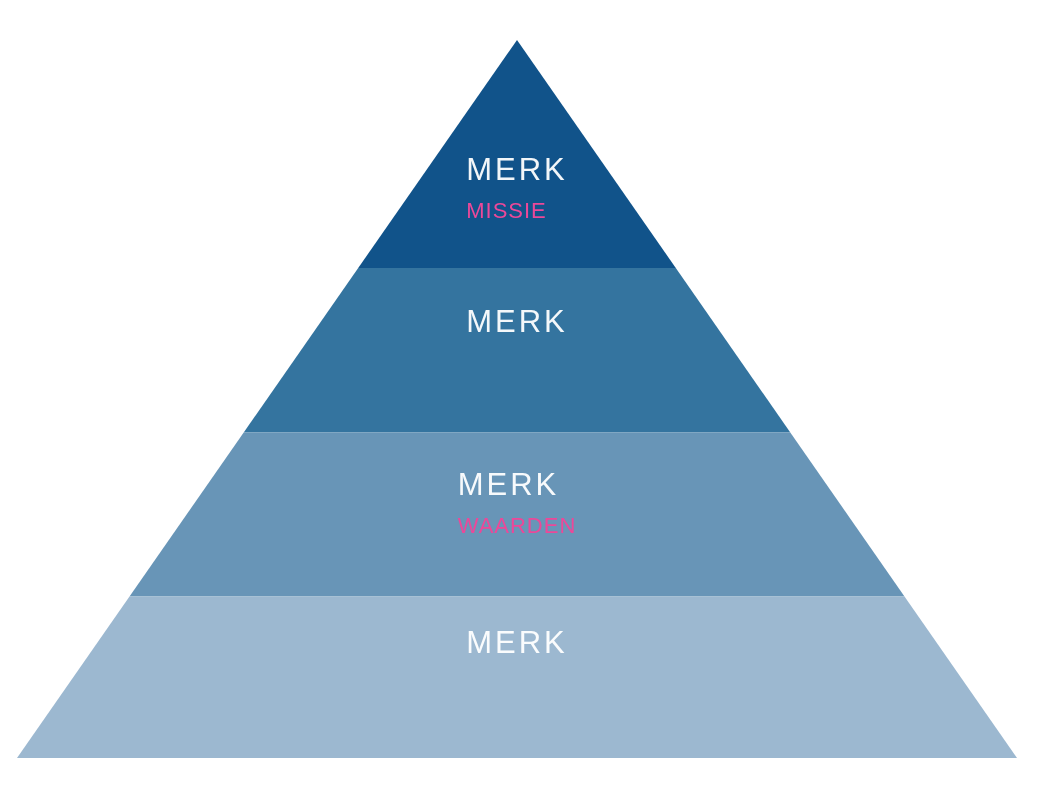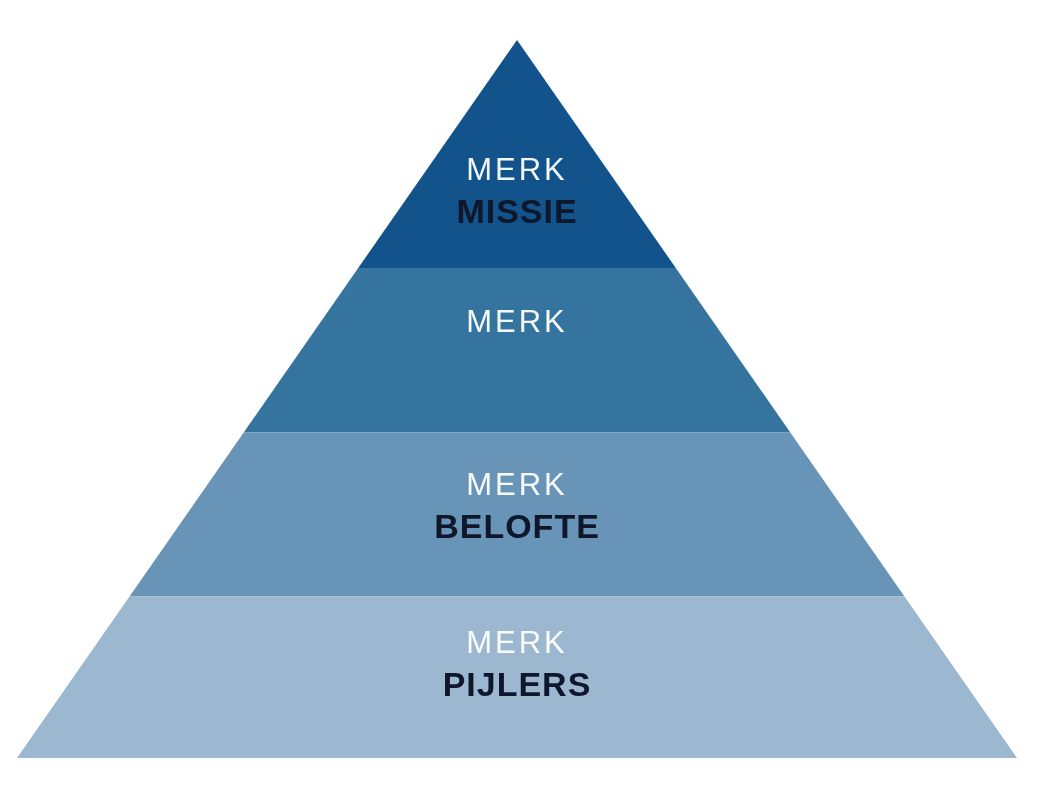--- a/index.html
+++ b/index.html
@@ -18,40 +18,39 @@
   .pyramid-svg {
     position: absolute;
     left: 0;
     top: 0;
     display: block;
   }
   .tier-label {
     position: absolute;
     left: 517px;
     transform: translateX(-50%);
-    text-align: center;
     color: #ffffff;
     white-space: nowrap;
     pointer-events: none;
   }
   .tier-kicker {
     display: block;
     font-size: 31px;
     font-weight: 400;
     letter-spacing: 3px;
     line-height: 40px;
     color: rgba(255,255,255,0.95);
   }
   .tier-title {
     display: block;
-    font-size: 34px;
-    font-weight: 700;
+    font-size: 22px;
+    font-weight: 400;
     letter-spacing: 1px;
     line-height: 42px;
-    color: #0f172a;
+    color: #ec4899;
   }
   .label-1 { top: 150px; }
   .label-2 { top: 302px; }
   .label-3 { top: 465px; }
   .label-4 { top: 623px; }
 </style>
 </head>
 <body>
 
 <div class="stage">
@@ -67,21 +66,20 @@
     <span class="tier-kicker">MERK</span>
     <span class="tier-title">MISSIE</span>
   </div>
 
   <div class="tier-label label-2">
     <span class="tier-kicker">MERK</span>
   </div>
 
   <div class="tier-label label-3">
     <span class="tier-kicker">MERK</span>
-    <span class="tier-title">BELOFTE</span>
+    <span class="tier-title">WAARDEN</span>
   </div>
 
   <div class="tier-label label-4">
     <span class="tier-kicker">MERK</span>
-    <span class="tier-title">PIJLERS</span>
   </div>
 
 </div>
 
 </body></html>

